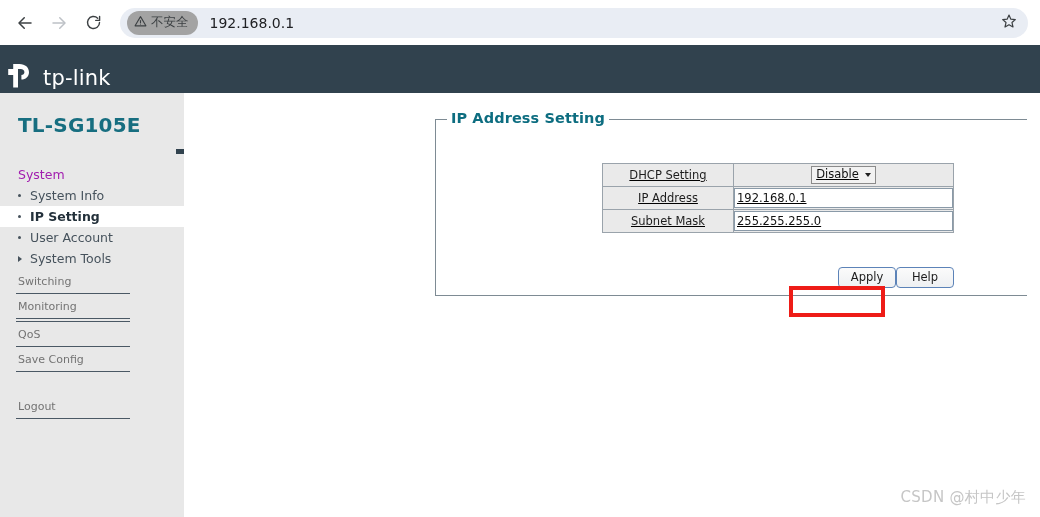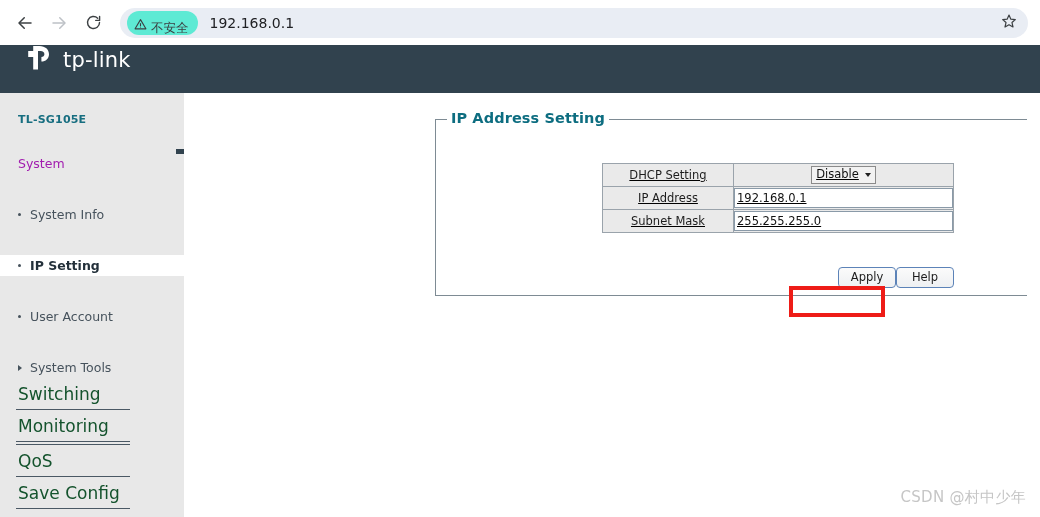--- a/index.html
+++ b/index.html
@@ -44,22 +44,22 @@
     border-radius: 15px;
     display: flex;
     align-items: center;
     margin-left: 8px;
     padding: 0 4px 0 4px;
     box-sizing: border-box;
     position: relative;
   }
   .security-chip {
     display: flex;
-    align-items: flex-end;
-    background: #5eead4;
+    align-items: center;
+    background: #a3a3a3;
     border-radius: 13px;
     height: 24px;
     padding: 0 9px 0 7px;
     margin-left: 3px;
     flex: 0 0 auto;
   }
   .security-chip .warn-icon { margin-right: 4px; display:block; }
   .security-chip .chip-text {
     font-size: 12.5px;
     color: #3c4043;
@@ -90,22 +90,22 @@
   .page {
     position: relative;
     height: 472px;
     background: #ffffff;
   }
 
   .tp-header {
     height: 48px;
     background: #31424e;
     display: flex;
-    align-items: flex-start;
-    padding-left: 26px;
+    align-items: flex-end;
+    padding-left: 6px;
     box-sizing: border-box;
   }
   .tp-logo {
     display: flex;
     align-items: center;
   }
   .tp-wordmark {
     color: #ffffff;
     font-size: 21px;
     letter-spacing: 0.2px;
@@ -123,21 +123,21 @@
     position: absolute;
     left: 0;
     top: 0;
     width: 184px;
     height: 424px;
     background: #e8e8e8;
     box-sizing: border-box;
   }
   .model-name {
     color: #176e80;
-    font-size: 11px;
+    font-size: 20px;
     font-weight: bold;
     padding: 20px 0 0 18px;
     letter-spacing: 0.2px;
     font-family: "DejaVu Sans", sans-serif;
   }
   .edge-tab {
     position: absolute;
     right: 0;
     top: 56px;
     width: 8px;
@@ -155,21 +155,20 @@
     padding: 0 0 3px 18px;
     font-family: "DejaVu Sans", sans-serif;
   }
   .nav-sub {
     font-size: 12.5px;
     color: #46525c;
     padding: 3px 0 3px 18px;
     display: flex;
     align-items: center;
     font-family: "DejaVu Sans", sans-serif;
-    margin-top: 30px;
   }
   .nav-sub.active {
     background: #ffffff;
     font-weight: bold;
     color: #23303a;
   }
   .bullet-dot {
     width: 3px;
     height: 3px;
     background: #46525c;
@@ -180,22 +179,22 @@
   .bullet-tri {
     width: 0;
     height: 0;
     border-left: 4px solid #46525c;
     border-top: 3.5px solid transparent;
     border-bottom: 3.5px solid transparent;
     margin-right: 8px;
     flex: 0 0 auto;
   }
   .nav-top {
-    font-size: 17px;
-    color: #14532d;
+    font-size: 11px;
+    color: #737373;
     padding: 6px 0 3px 18px;
     font-family: "DejaVu Sans", sans-serif;
   }
   .nav-rule {
     height: 0;
     border-top: 1px solid #4a5864;
     margin: 2px 0 0 16px;
     width: 114px;
   }
   .nav-spacer { height: 22px; }

